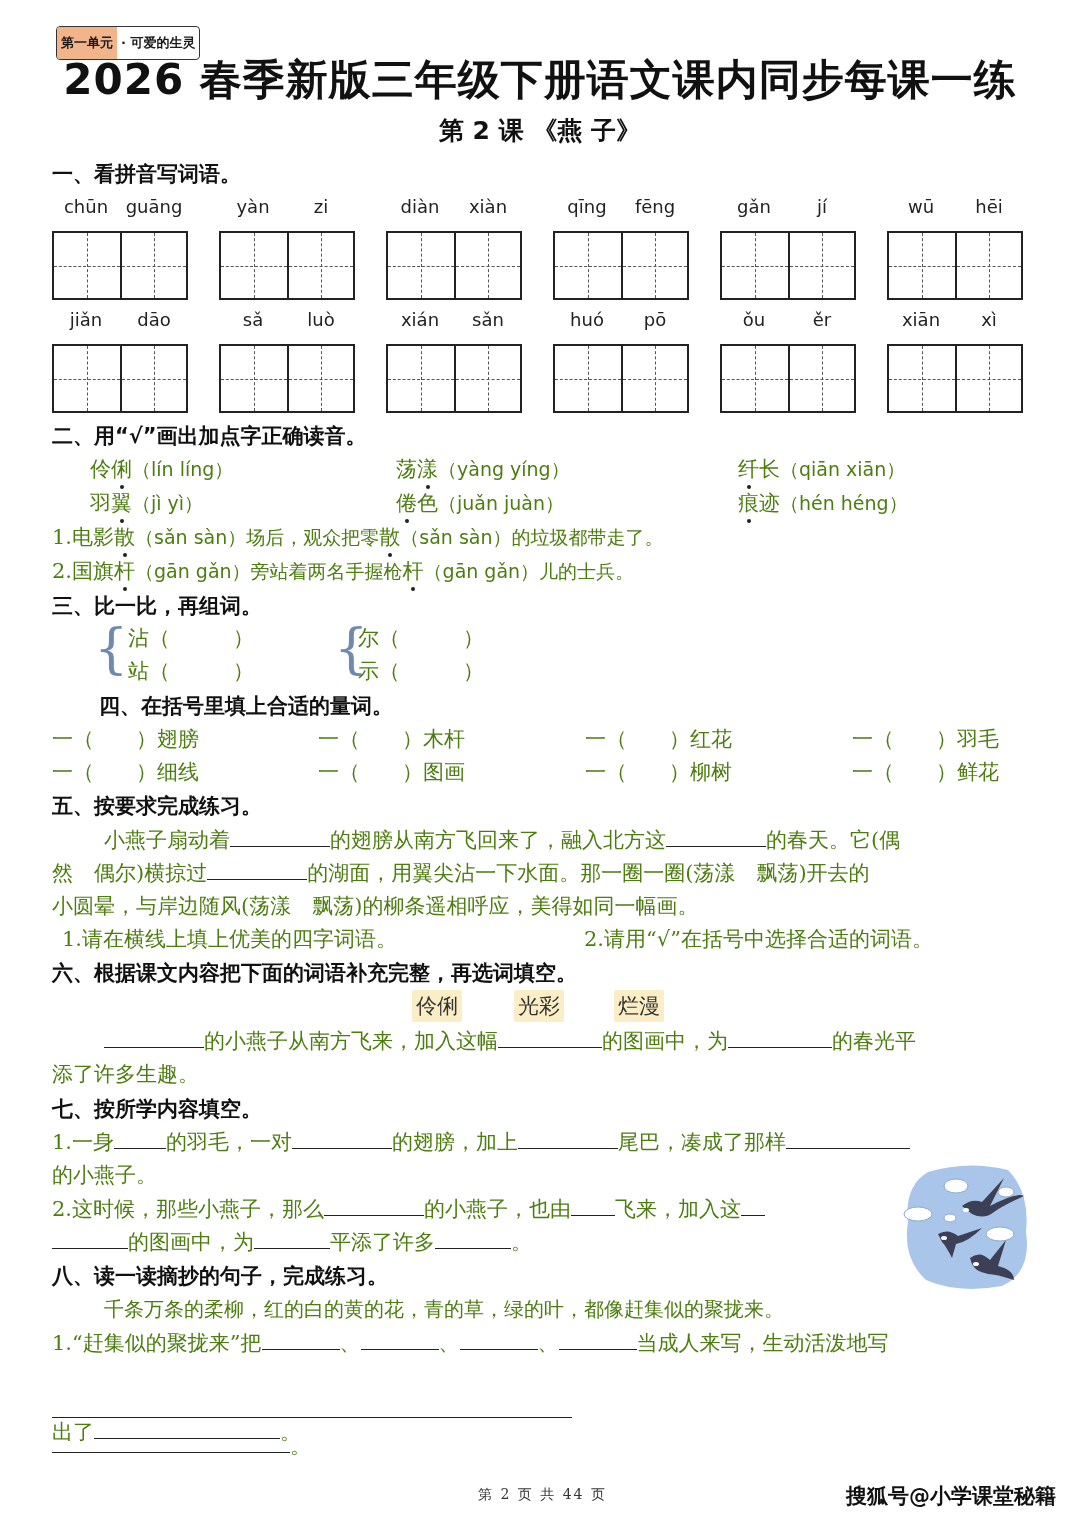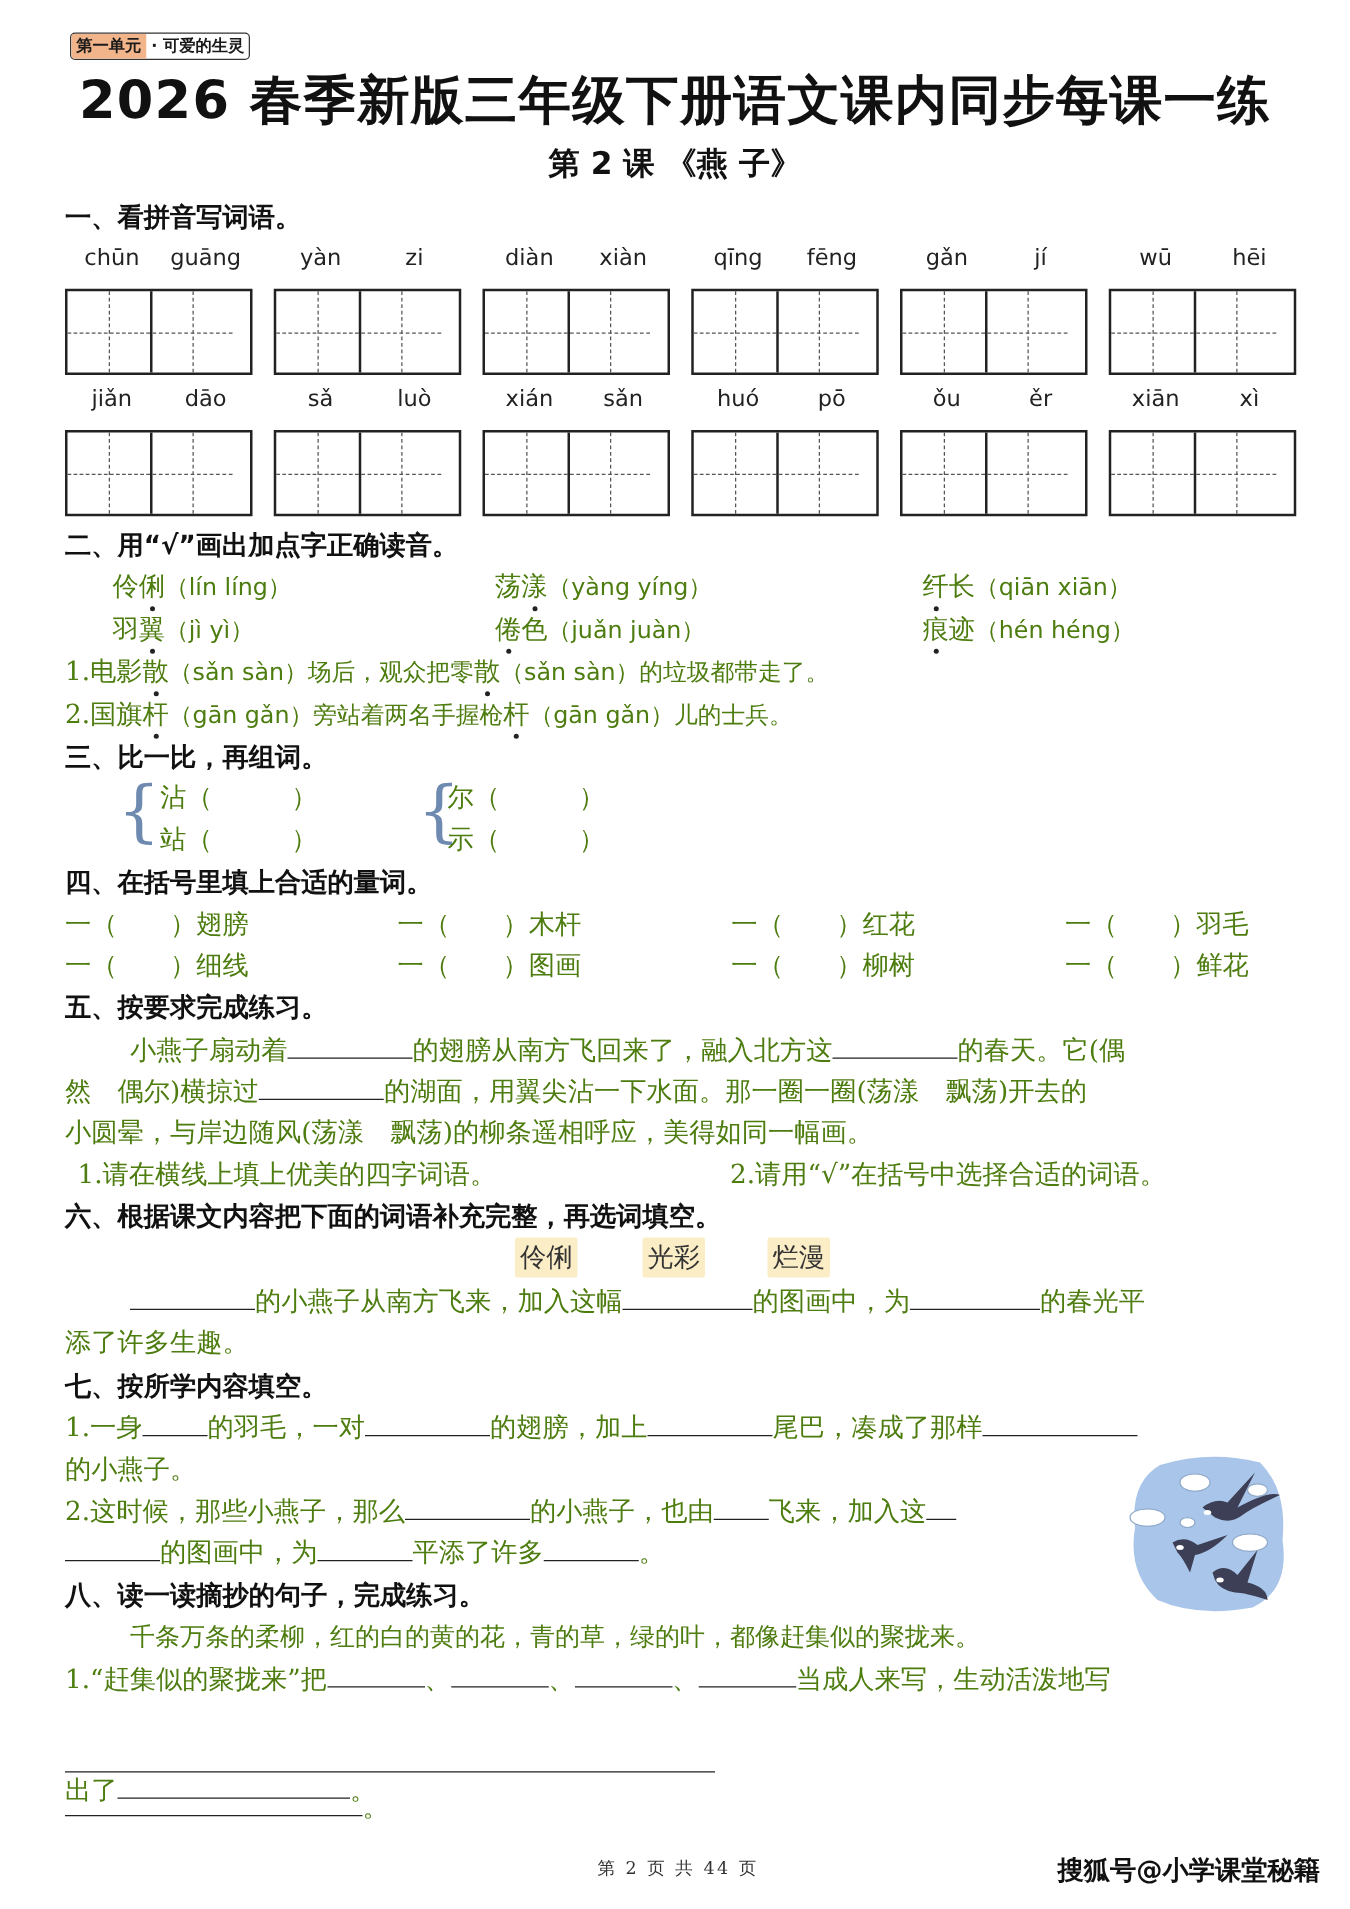--- a/index.html
+++ b/index.html
@@ -1,21 +1,21 @@
 <!DOCTYPE html>
 <html><head>
 <meta charset="utf-8">
 <style>
   * { box-sizing: border-box; margin: 0; padding: 0; }
   html, body { width: 1080px; height: 1527px; background: #ffffff; overflow: hidden; }
   body { position: relative; font-family: "DejaVu Serif", "Liberation Serif", serif; color: #1a1a1a; }
 
   
   .unit-badge {
-    position: absolute; left: 56px; top: 26px; height: 22px;
+    position: absolute; left: 56px; top: 26px; height: 34px;
     border: 1.5px solid #333; border-radius: 4px; display: flex; align-items: center;
     font-family: "DejaVu Sans", sans-serif; font-weight: bold; font-size: 13px; overflow: hidden;
   }
   .unit-badge .hl { background: #f2b48a; padding: 0 4px; height: 100%; display: flex; align-items: center; }
   .unit-badge .rest { padding: 0 4px; }
 
   .main-title {
     position: absolute; left: 0; width: 1080px; top: 52px; text-align: center;
     font-family: "DejaVu Sans", sans-serif; font-weight: bold; font-size: 42px; letter-spacing: 1px; color: #111;
   }
@@ -23,21 +23,21 @@
     position: absolute; left: 0; width: 1080px; top: 114px; text-align: center;
     font-family: "DejaVu Sans", sans-serif; font-weight: bold; font-size: 25px; color: #111;
   }
 
   .section-head {
     position: absolute; left: 52px; font-family: "DejaVu Sans", sans-serif; font-weight: bold;
     font-size: 21px; color: #111;
   }
 
   
-  .word-group { position: absolute; width: 150px; }
+  .word-group { position: absolute; width: 136px; }
   .word-group .pinyin {
     display: flex; justify-content: space-around; height: 26px; font-family: "DejaVu Sans", sans-serif;
     font-size: 18px; color: #222;
   }
   .word-group .pinyin span { width: 68px; text-align: center; }
   .boxes { display: flex; border: 2px solid #222; height: 69px; margin-top: 9px; }
   .cell { width: 66px; height: 100%; position: relative; }
   .cell + .cell { border-left: 2px solid #222; }
   .cell::before { content: ""; position: absolute; left: 50%; top: 0; bottom: 0; border-left: 1.5px dashed #555; }
   .cell::after { content: ""; position: absolute; top: 50%; left: 0; right: 0; border-top: 1.5px dashed #555; }
@@ -226,21 +226,21 @@
 </div>
 
 <div class="section-head" style="top:592px;">三、比一比，再组词。</div>
 <div class="brace" style="left:94px; top:622px;">{</div>
 <div class="line" style="top:624px; left:128px;">沾（　　　）</div>
 <div class="line" style="top:657px; left:128px;">站（　　　）</div>
 <div class="brace" style="left:334px; top:622px;">{</div>
 <div class="line" style="top:624px; left:358px;">尔（　　　）</div>
 <div class="line" style="top:657px; left:358px;">示（　　　）</div>
 
-<div class="section-head" style="top:692px;">四、在括号里填上合适的量词。</div>
+<div class="section-head" style="top:692px;margin-left:47px;">四、在括号里填上合适的量词。</div>
 <div class="line" style="top:725px; left:52px;">一（　　）翅膀</div>
 <div class="line" style="top:725px; left:318px;">一（　　）木杆</div>
 <div class="line" style="top:725px; left:585px;">一（　　）红花</div>
 <div class="line" style="top:725px; left:852px;">一（　　）羽毛</div>
 <div class="line" style="top:758px; left:52px;">一（　　）细线</div>
 <div class="line" style="top:758px; left:318px;">一（　　）图画</div>
 <div class="line" style="top:758px; left:585px;">一（　　）柳树</div>
 <div class="line" style="top:758px; left:852px;">一（　　）鲜花</div>
 
 <div class="section-head" style="top:792px;">五、按要求完成练习。</div>

